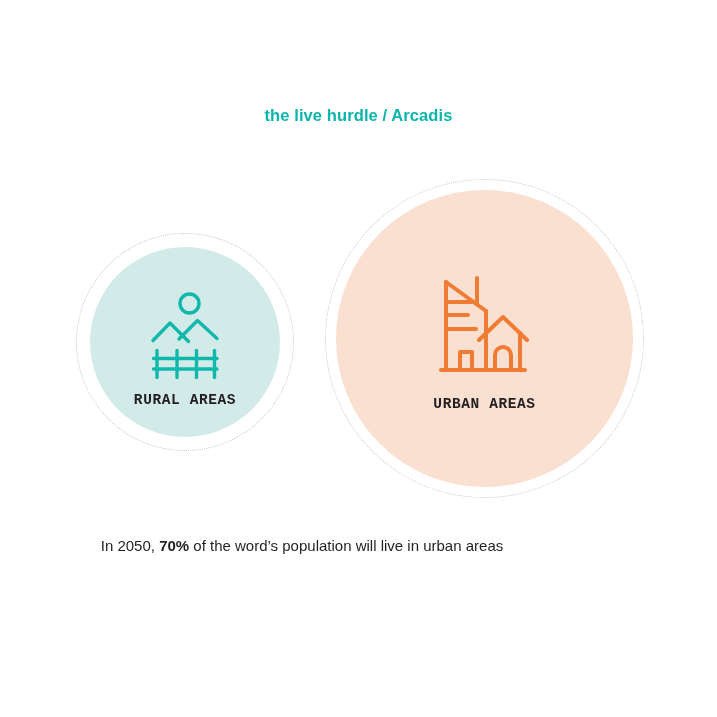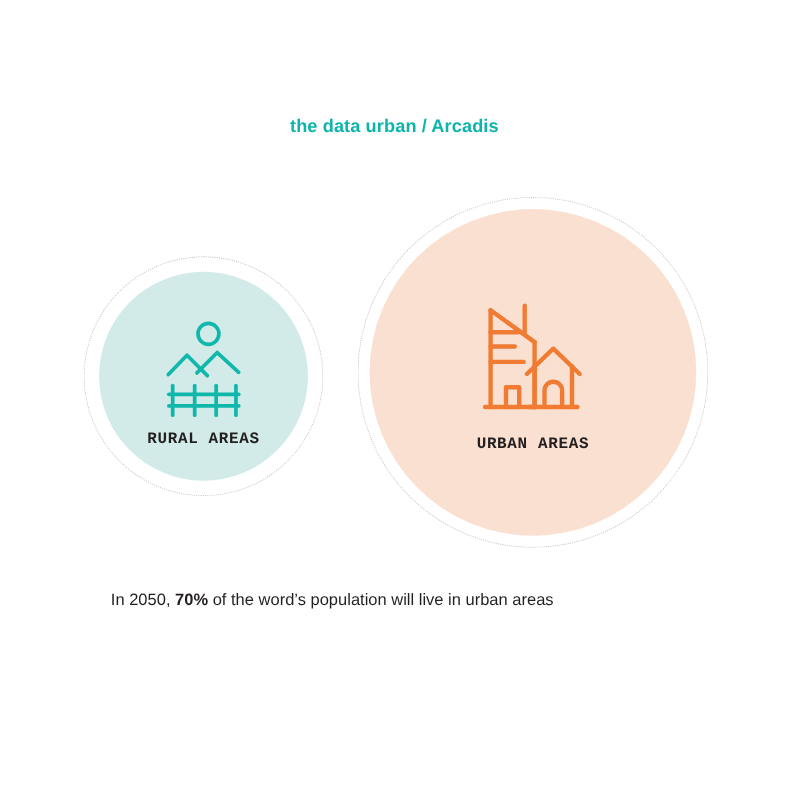--- a/index.html
+++ b/index.html
@@ -124,21 +124,21 @@
     line-height: 22px;
   }
   .caption .strong { font-weight: bold; }
 </style>
 </head>
 <body>
 
 <div id="infographic">
 
   <div class="title">
-    <span class="line">the data urban / Arcadis</span>
+    <span class="line">the live hurdle / Arcadis</span>
   </div>
 
   <div class="bubble" id="bubble-rural">
     <div class="ring"></div>
     <div class="disc"></div>
     <div class="content">
       <span class="icon-wrap">
         <svg width="100" height="100" viewBox="0 0 100 100" fill="none" stroke="#10b8ac" stroke-width="3.4" stroke-linecap="round" stroke-linejoin="round">
 
           <circle cx="54.5" cy="21.5" r="9.5"></circle>

